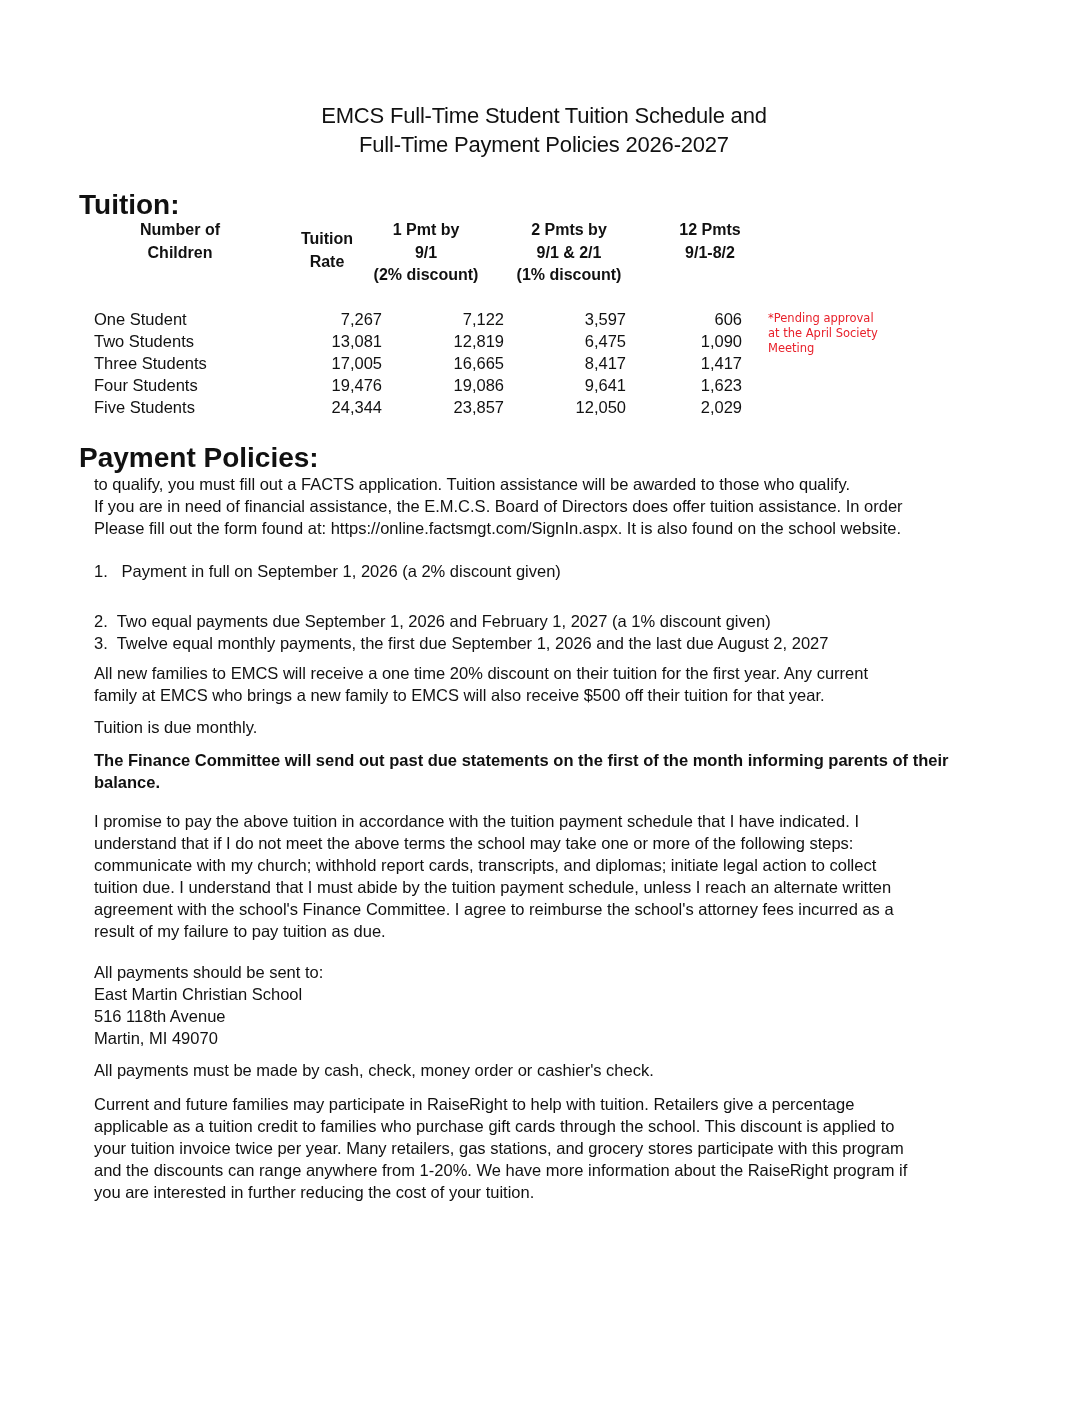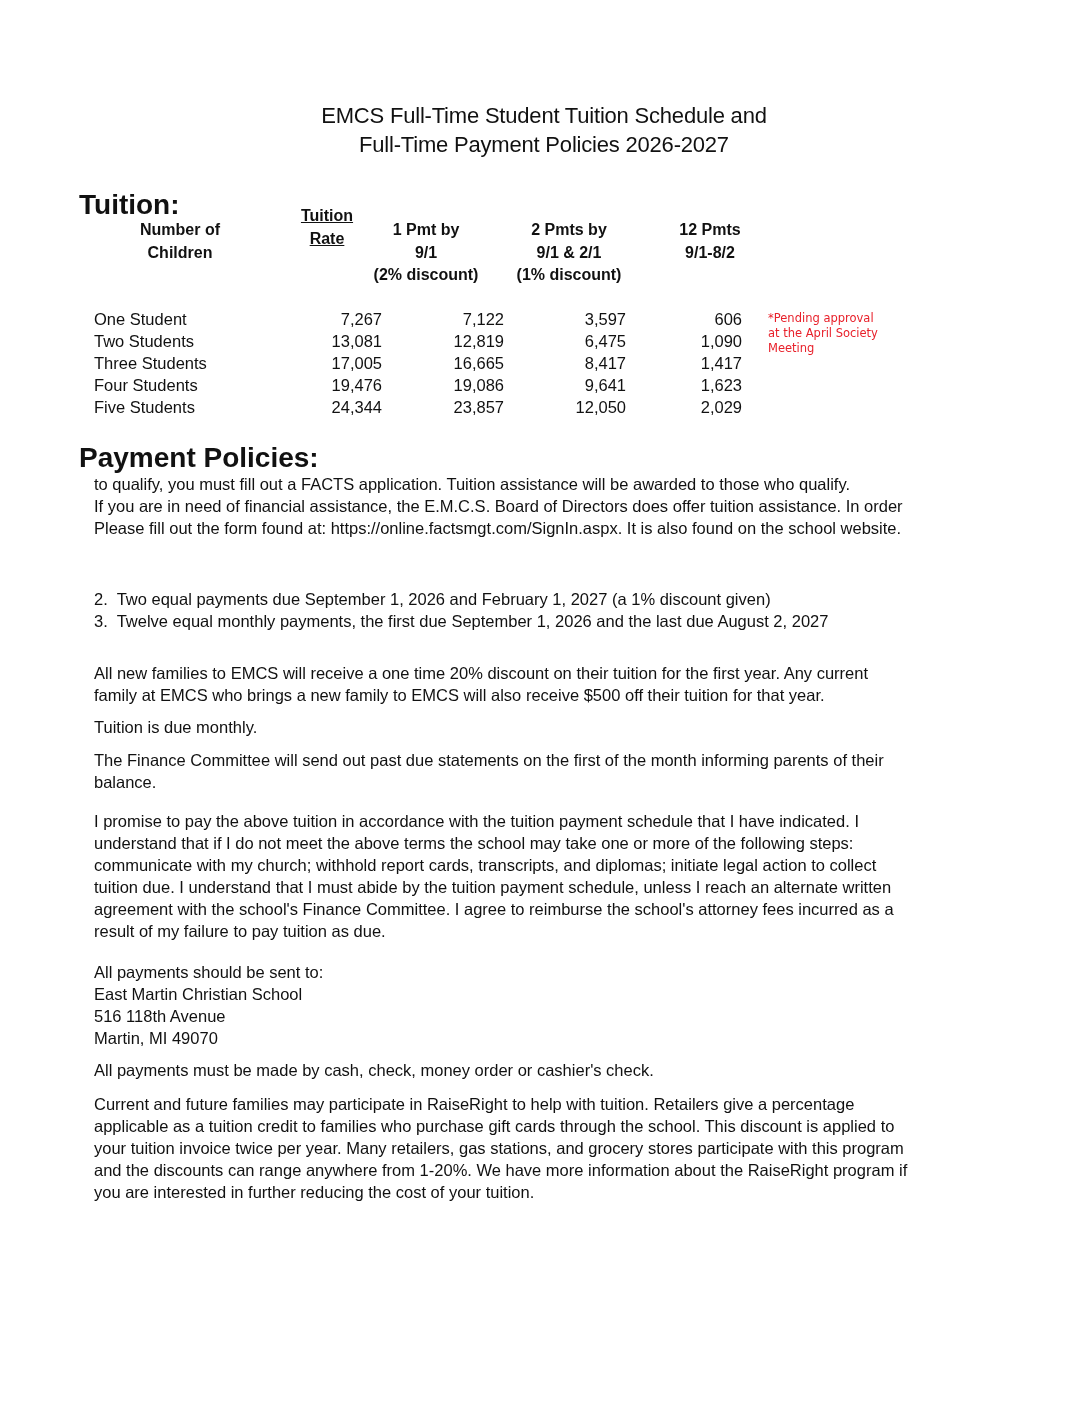--- a/index.html
+++ b/index.html
@@ -51,21 +51,21 @@
 </div>
 
 <div class="section-heading" id="tuition-heading">Tuition:</div>
 
 <div>
   <div>
     <div class="th" style="left:120px; top:219px; width:120px;">
       <div>Number of</div>
       <div>Children</div>
     </div>
-    <div class="th" style="left:282px; top:205px; width:90px;text-decoration:underline;">
+    <div class="th" style="left:282px; top:228px; width:90px;">
       <div>Tuition</div>
       <div>Rate</div>
     </div>
     <div class="th" style="left:366px; top:219px; width:120px;">
       <div>1 Pmt by</div>
       <div>9/1</div>
       <div class="sub">(2% discount)</div>
     </div>
     <div class="th" style="left:509px; top:219px; width:120px;">
       <div>2 Pmts by</div>
@@ -123,34 +123,35 @@
 
 <div class="section-heading" id="policies-heading">Payment Policies:</div>
 
 <div class="para" style="top:473px;">
   <p>to qualify, you must fill out a FACTS application.  Tuition assistance will be awarded to those who qualify.</p>
   <p>If you are in need of financial assistance, the E.M.C.S. Board of Directors does offer tuition assistance.  In order</p>
   <p>Please fill out the form found at: https://online.factsmgt.com/SignIn.aspx.  It is also found on the school website.</p>
 </div>
 
 <div class="para" style="top:560px;">
+  <p style="white-space:pre;">1.   Payment in full on September 1, 2026 (a 2% discount given)</p>
   <p style="white-space:pre;margin-top:28px;">2.  Two equal payments due September 1, 2026 and February 1, 2027 (a 1% discount given)</p>
   <p style="white-space:pre;">3.  Twelve equal monthly payments, the first due September 1, 2026 and the last due August 2, 2027</p>
 </div>
 
 <div class="para" style="top:662px;">
   <p>All new families to EMCS will receive a one time 20% discount on their tuition for the first year.  Any current</p>
   <p>family at EMCS who brings a new family to EMCS will also receive $500 off their tuition for that year.</p>
 </div>
 
 <div class="para" style="top:716px;">
   <p>Tuition is due monthly.</p>
 </div>
 
-<div class="para" style="top:749px;">
+<div class="para" style="top:749px;font-weight:bold;">
   <p>The Finance Committee will send out past due statements on the first of the month informing parents of their</p>
   <p>balance.</p>
 </div>
 
 <div class="para" style="top:810px;">
   <p>I promise to pay the above tuition in accordance with the tuition payment schedule that I have indicated.  I</p>
   <p>understand that if I do not meet the above terms the school may take one or more of the following steps:</p>
   <p>communicate with my church; withhold report cards, transcripts, and diplomas; initiate legal action to collect</p>
   <p>tuition due.  I understand that I must abide by the tuition payment schedule, unless I reach an alternate written</p>
   <p>agreement with the school's Finance Committee.  I agree to reimburse the school's attorney fees incurred as a</p>

